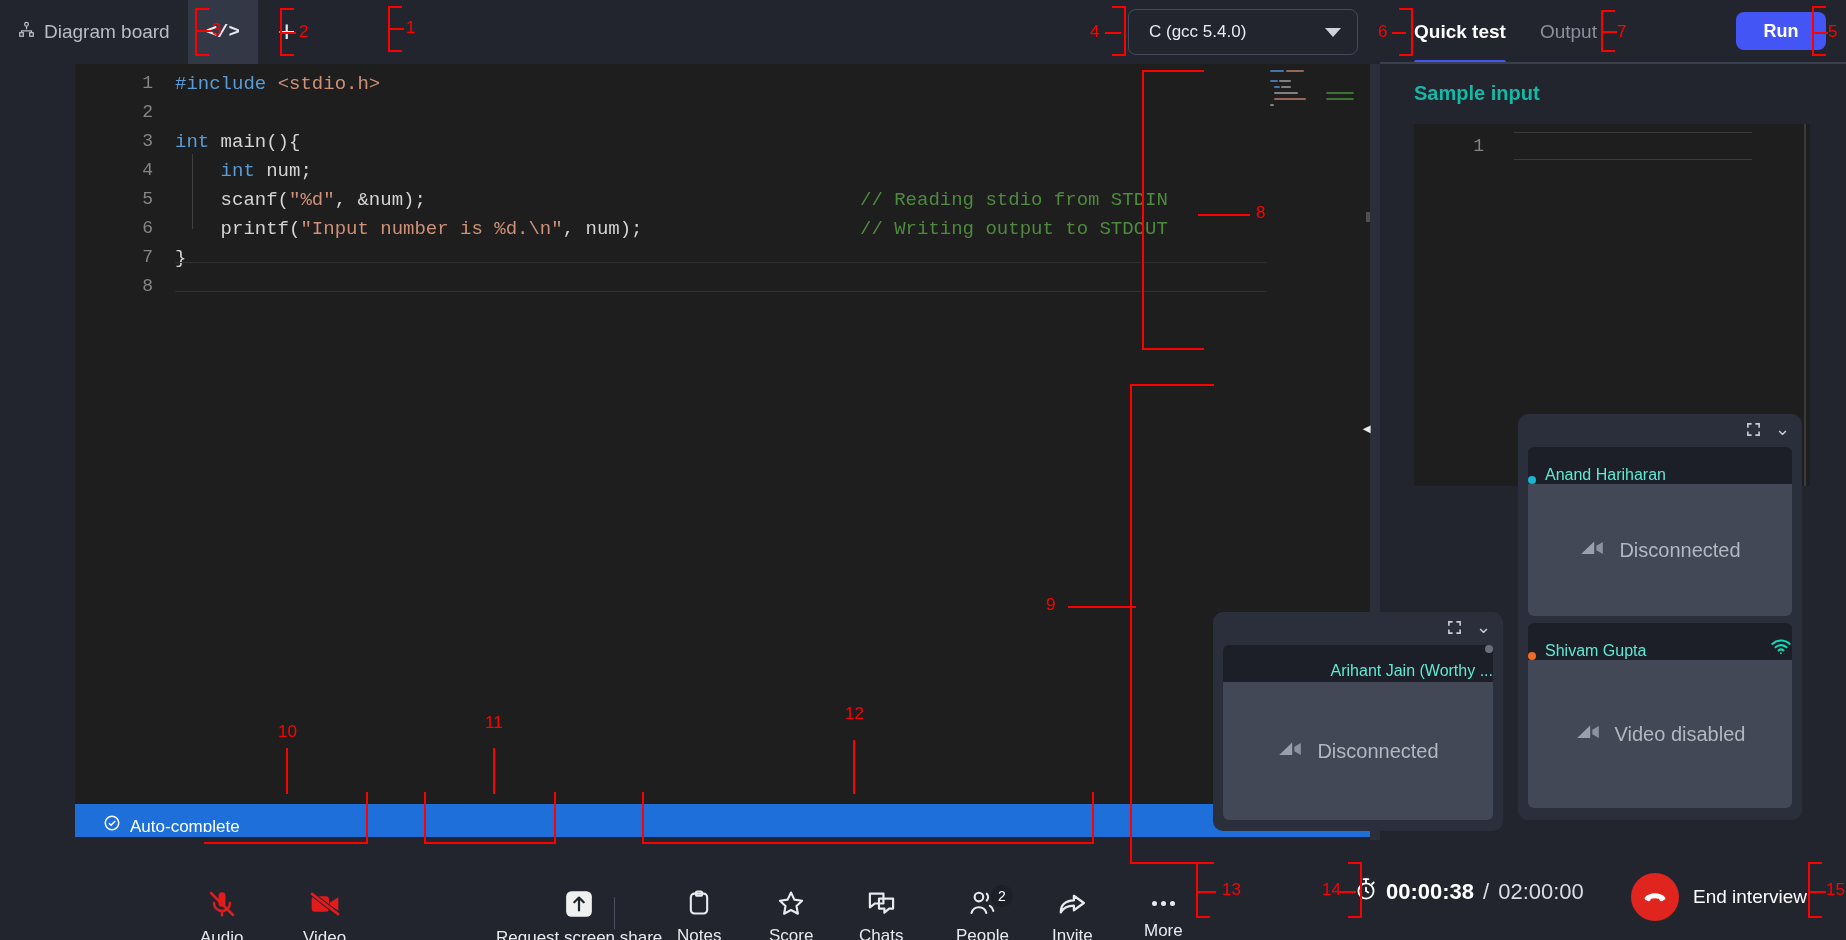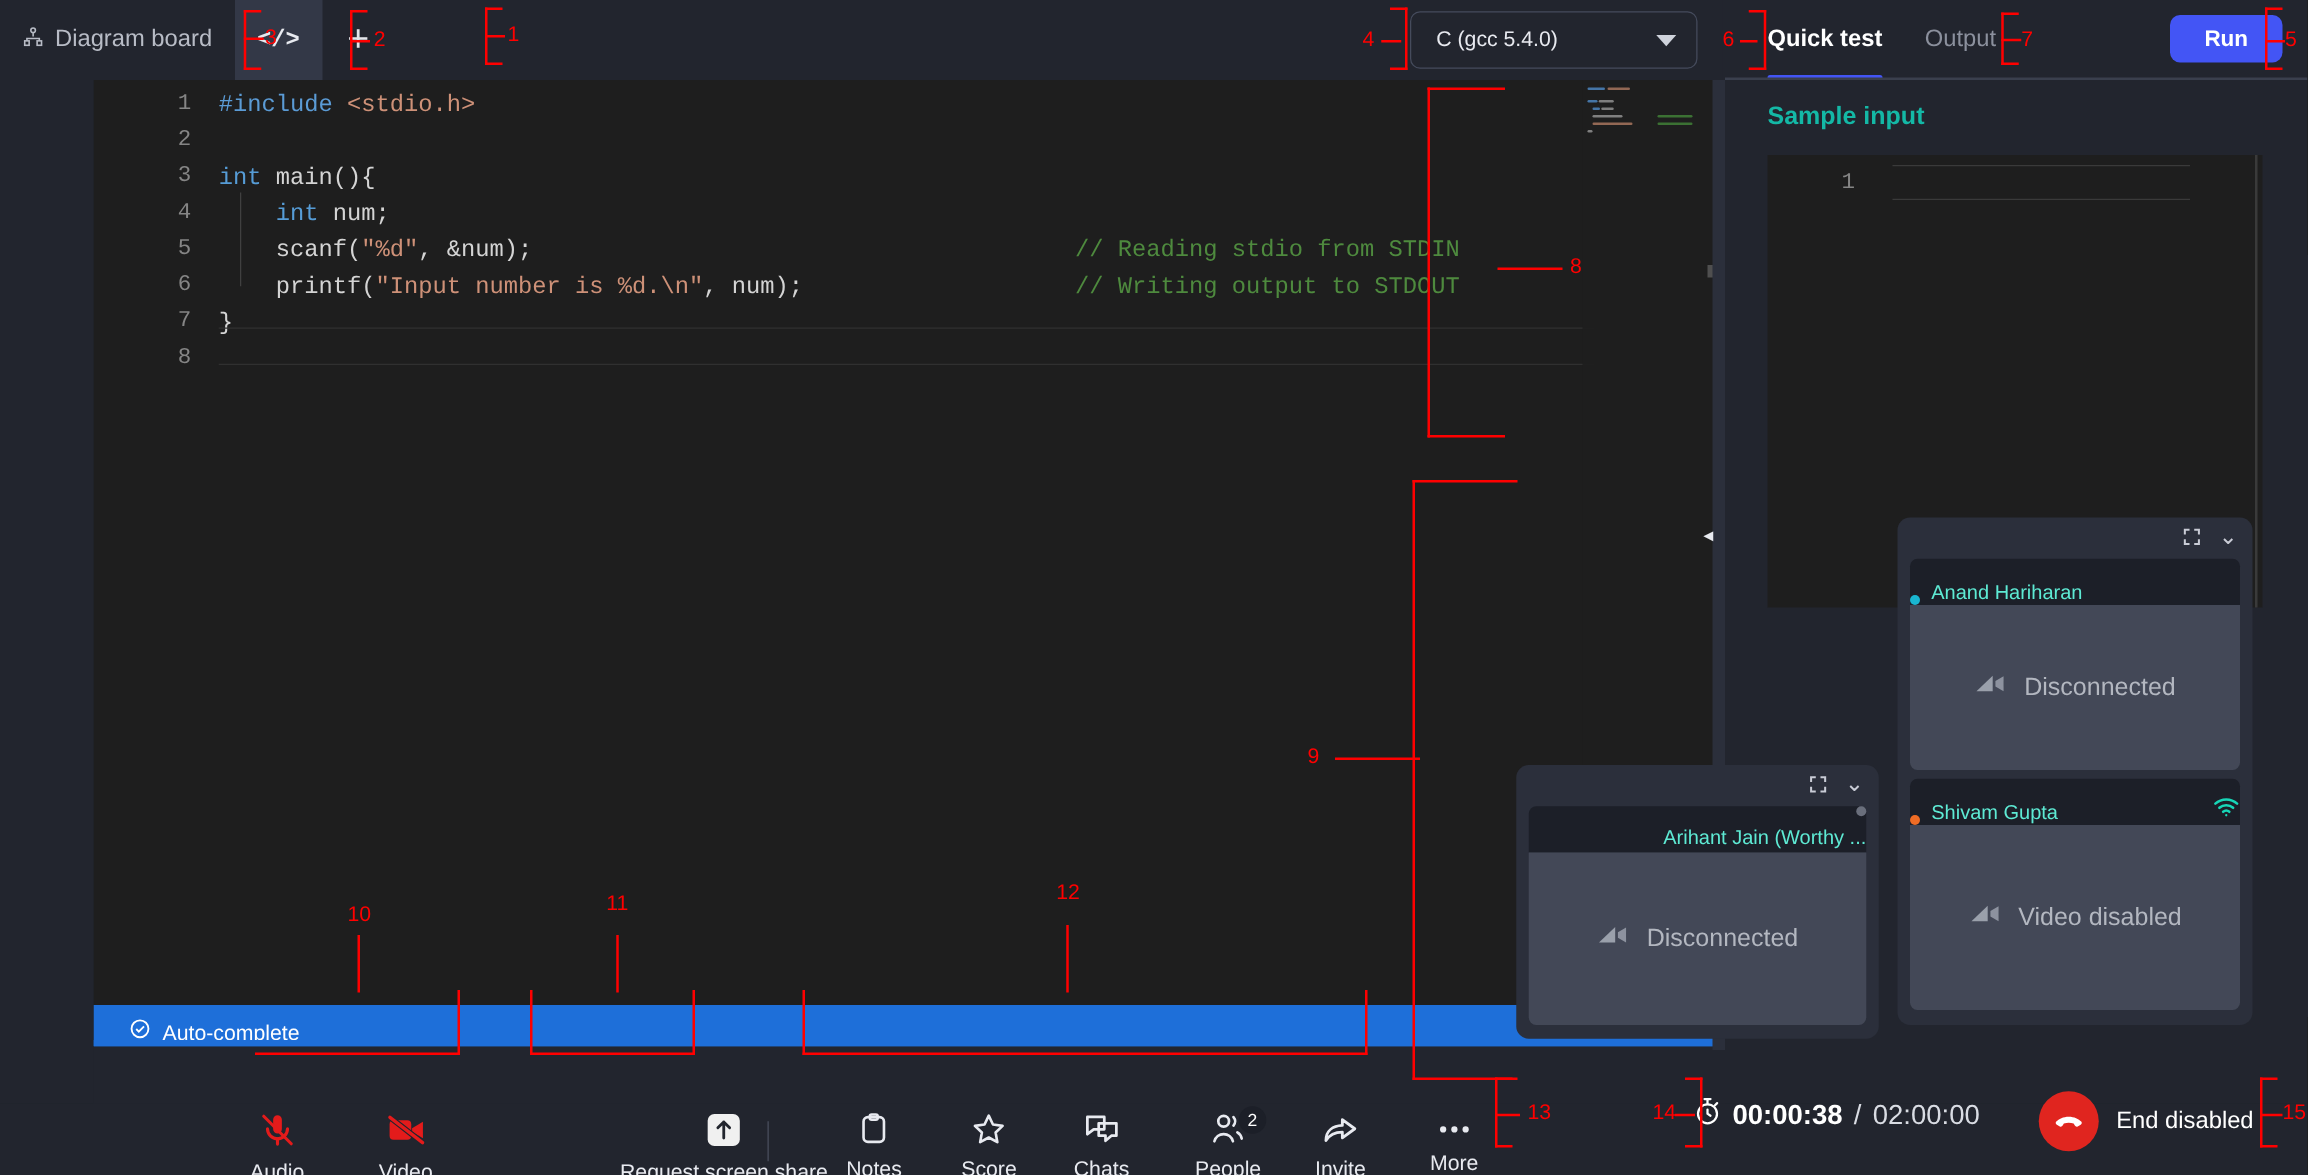--- a/index.html
+++ b/index.html
@@ -470,21 +470,21 @@
     <span class="tot">/</span>
     <span class="tot">02:00:00</span>
   </div>
 
   <div class="end-btn">
     <span class="end-circle">
       <svg width="26" height="26" viewBox="0 0 24 24" fill="#ffffff">
         <path d="M12 8.6c-4 0-7.4 1.6-9.2 3.6-.7.8-.5 1.9.4 2.4l2.2 1.2c.8.4 1.7.1 2.1-.6l.9-1.6c2.3-.7 4.9-.7 7.2 0l.9 1.6c.4.7 1.3 1 2.1.6l2.2-1.2c.9-.5 1.1-1.6.4-2.4-1.8-2-5.2-3.6-9.2-3.6z"></path>
       </svg>
     </span>
-    <span class="end-label">End disabled</span>
+    <span class="end-label">End interview</span>
   </div>
 
   <div>
 
     <div class="brk brk-l" style="left:388px;top:6px;width:14px;height:46px;"></div>
     <div class="ln" style="left:388px;top:28px;width:16px;height:2px;"></div>
     <div class="ann" style="left:406px;top:18px;">1</div>
 
     <div class="brk brk-l" style="left:280px;top:8px;width:14px;height:48px;"></div>
     <div class="ln" style="left:280px;top:32px;width:16px;height:2px;"></div>

